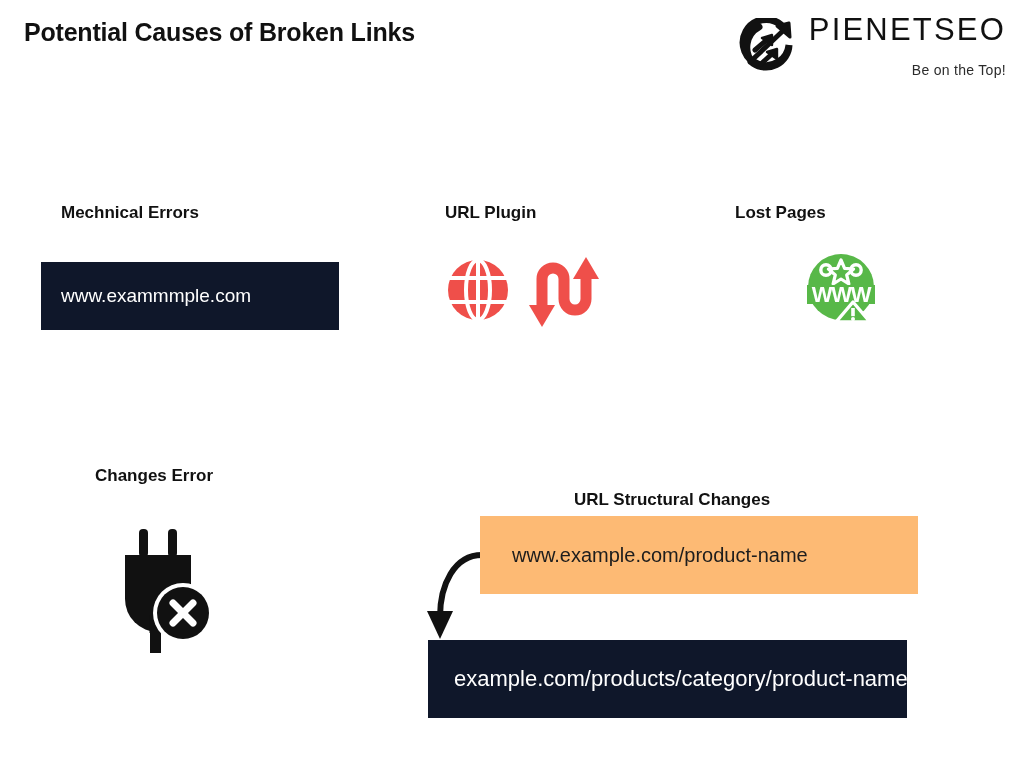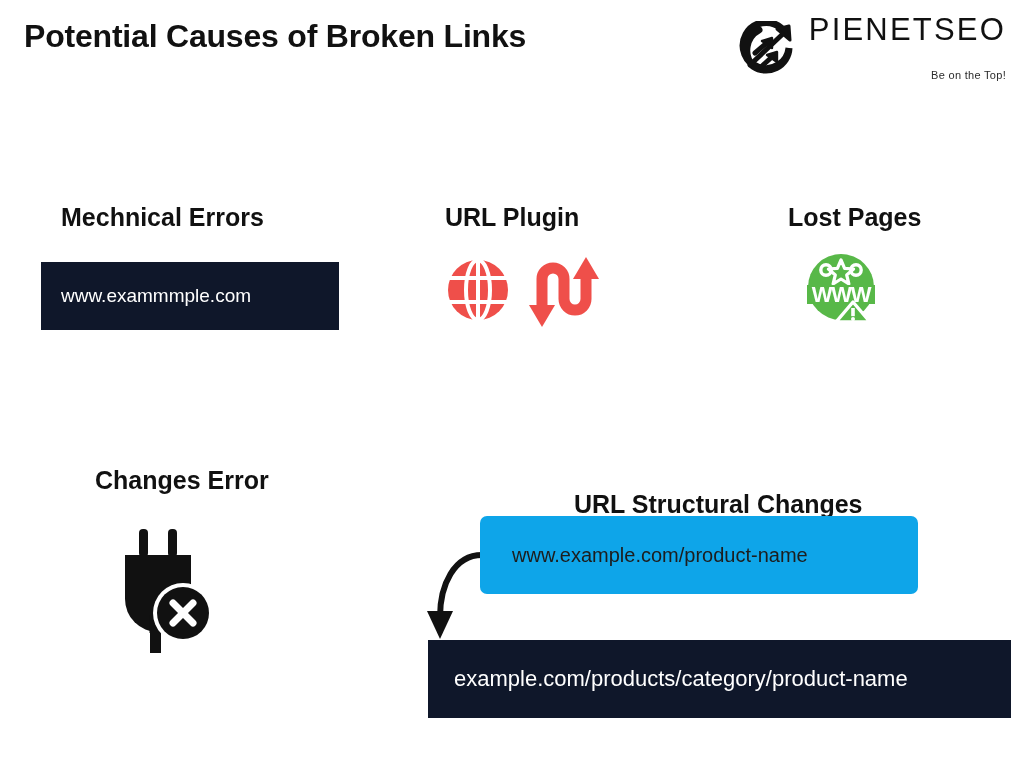--- a/index.html
+++ b/index.html
@@ -14,96 +14,96 @@
     overflow: hidden;
     font-family: "Liberation Sans", sans-serif;
     color: #121212;
   }
 
   
   #page-title {
     position: absolute;
     left: 24px;
     top: 18px;
-    font-size: 32px;
+    font-size: 25px;
     font-weight: bold;
     letter-spacing: -0.2px;
     color: #111111;
     white-space: nowrap;
   }
 
   #brand-logo {
     position: absolute;
     right: 18px;
     top: 14px;
     display: flex;
-    align-items: flex-end;
+    align-items: flex-start;
     gap: 10px;
   }
   #brand-mark { flex: 0 0 auto; margin-top: 4px; }
   .brand-text-wrap {
     display: flex;
     flex-direction: column;
     align-items: flex-end;
   }
   #brand-wordmark {
     font-size: 31px;
     font-weight: 500;
     letter-spacing: 2.2px;
     line-height: 1;
     color: #111111;
   }
   #brand-tagline {
-    margin-top: 24px;
-    font-size: 11px;
+    margin-top: 17px;
+    font-size: 14px;
     letter-spacing: 0.3px;
     color: #2b2b2b;
   }
 
   
   .sec-title {
     position: absolute;
-    font-size: 25px;
+    font-size: 17px;
     font-weight: bold;
     color: #111111;
     white-space: nowrap;
     text-align: left;
   }
 
   
   .url-box {
     position: absolute;
     display: flex;
     align-items: center;
     box-sizing: border-box;
   }
   .url-box span { white-space: nowrap; }
 
   .teal { background: #0f172a; }
-  .purple { background: #0ea5e9; border-radius: 7px; }
+  .purple { background: #fdba74; }
 
   
   #mech-url-box {
     left: 41px; top: 262px;
     width: 298px; height: 68px;
     padding-left: 20px;
   }
   #mech-url-box span { color: #ffffff; font-size: 19px; }
 
   
   #urlsc-box-old {
     left: 480px; top: 516px;
     width: 438px; height: 78px;
     padding-left: 32px;
   }
   #urlsc-box-old span { color: #1d1d1d; font-size: 20px; }
 
   #urlsc-box-new {
     left: 428px; top: 640px;
-    width: 583px; height: 78px;
+    width: 479px; height: 78px;
     padding-left: 26px;
   }
   #urlsc-box-new span { color: #ffffff; font-size: 22px; }
 
   
   .icon-holder { position: absolute; }
   #globe-icon-holder { left: 446px; top: 258px; }
   #swap-icon-holder  { left: 527px; top: 253px; }
   #lost-icon-holder  { left: 806px; top: 252px; }
   #plug-icon-holder  { left: 121px; top: 529px; }
@@ -155,21 +155,21 @@
 </div>
 
 <div class="icon-holder" id="swap-icon-holder">
   <svg width="72" height="76" viewBox="0 0 72 76" aria-hidden="true">
     <path d="M15 58 L15 26 A11 11 0 0 1 37 26 L37 46 A11 11 0 0 0 59 46 L59 22" fill="none" stroke="#ef4f4a" stroke-width="11" stroke-linecap="butt"></path>
     <polygon points="15,74 2,52 28,52" fill="#ef4f4a"></polygon>
     <polygon points="59,4 72,26 46,26" fill="#ef4f4a"></polygon>
   </svg>
 </div>
 
-<div class="sec-title" style="left:788px; top:203px;">Lost Pages</div>
+<div class="sec-title" style="left:735px; top:203px;">Lost Pages</div>
 
 <div class="icon-holder" id="lost-icon-holder">
   <svg width="70" height="70" viewBox="0 0 70 70" aria-hidden="true">
     <circle cx="35" cy="35" r="33" fill="#58b848"></circle>
     <circle cx="20" cy="18" r="5.2" fill="none" stroke="#ffffff" stroke-width="3.4"></circle>
     <circle cx="50" cy="18" r="5.2" fill="none" stroke="#ffffff" stroke-width="3.4"></circle>
     <polygon points="35,8 38.6,16.4 47.6,17 40.7,23 42.9,32 35,27 27.1,32 29.3,23 22.4,17 31.4,16.4" fill="none" stroke="#ffffff" stroke-width="3.2" stroke-linejoin="round"></polygon>
     <rect x="1" y="33" width="68" height="19" fill="#58b848"></rect>
     <text x="35" y="49.5" text-anchor="middle" font-family="'Liberation Sans', sans-serif" font-size="22" font-weight="bold" fill="#ffffff" letter-spacing="-1.2">WWW</text>
     <polygon points="47,50 64,70 30,70" fill="#58b848" stroke="#ffffff" stroke-width="3.4" stroke-linejoin="round"></polygon>

